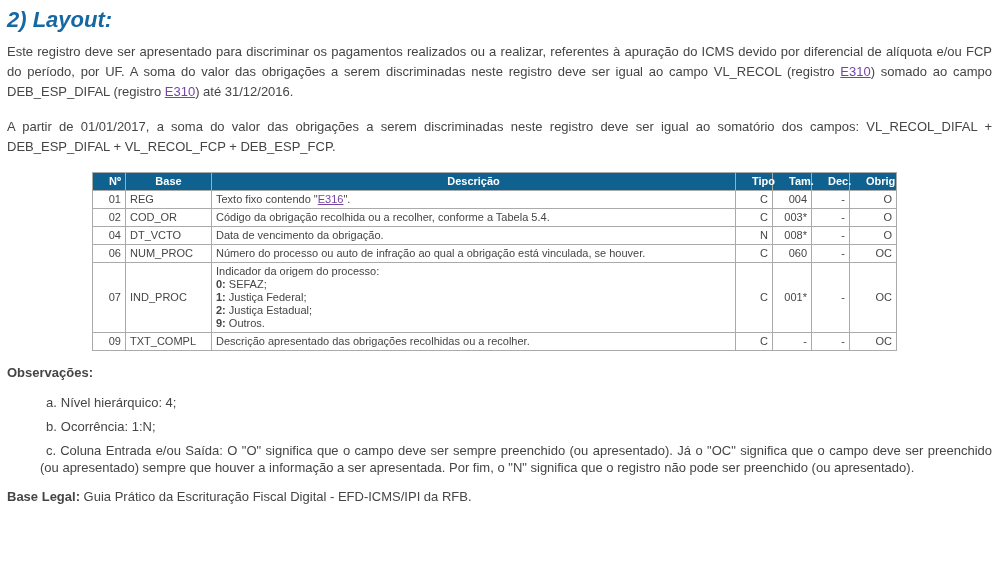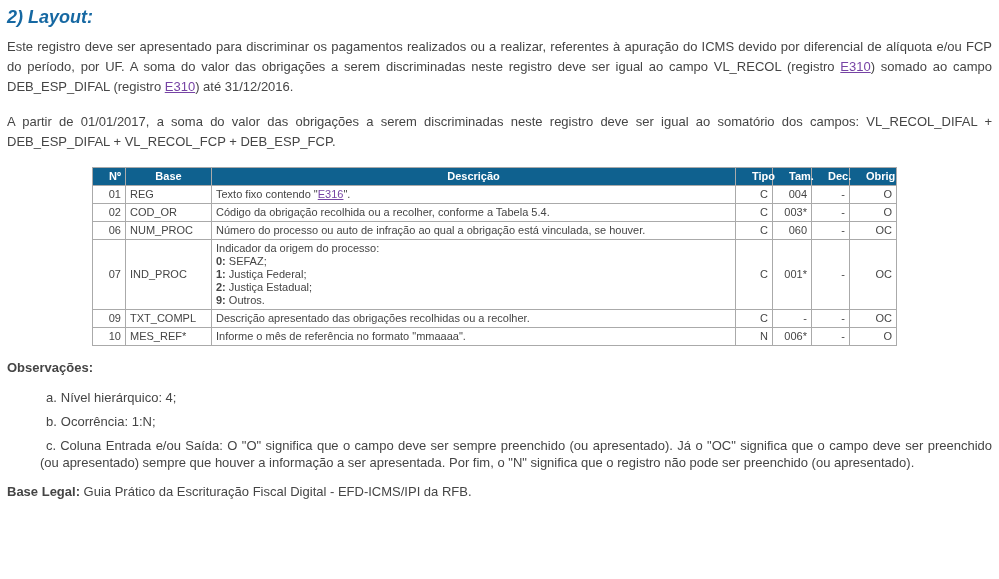--- a/index.html
+++ b/index.html
@@ -12,21 +12,21 @@
   }
   *{box-sizing:border-box;}
   html,body{margin:0;padding:0;background:#ffffff;}
   body{
     width:999px;height:579px;overflow:hidden;
     padding:7px 7px 0 7px;
     font-family:"Liberation Sans", sans-serif;
     font-size:13px;color:var(--text-color);
   }
   .page-title{
-    font-size:18px;font-weight:bold;font-style:italic;
+    font-size:22px;font-weight:bold;font-style:italic;
     color:var(--heading-blue);
     margin:0 0 9px 0;
   }
   p.body-par{
     margin:0 0 15px 0;
     line-height:20px;
     text-align:justify;
   }
   a.plink{
     color:var(--link-purple);
@@ -119,20 +119,29 @@
     <tr>
       <td class="c">02</td>
       <td>COD_OR</td>
       <td class="desc">Código da obrigação recolhida ou a recolher, conforme a Tabela 5.4.</td>
       <td class="c">C</td>
       <td class="c">003*</td>
       <td class="c">-</td>
       <td class="c">O</td>
     </tr>
     <tr>
+      <td class="c">04</td>
+      <td>DT_VCTO</td>
+      <td class="desc">Data de vencimento da obrigação.</td>
+      <td class="c">N</td>
+      <td class="c">008*</td>
+      <td class="c">-</td>
+      <td class="c">O</td>
+    </tr>
+    <tr>
       <td class="c">06</td>
       <td>NUM_PROC</td>
       <td class="desc">Número do processo ou auto de infração ao qual a obrigação está vinculada, se houver.</td>
       <td class="c">C</td>
       <td class="c">060</td>
       <td class="c">-</td>
       <td class="c">OC</td>
     </tr>
     <tr>
       <td class="c">07</td>
@@ -151,29 +160,20 @@
     </tr>
     <tr>
       <td class="c">09</td>
       <td>TXT_COMPL</td>
       <td class="desc">Descrição apresentado das obrigações recolhidas ou a recolher.</td>
       <td class="c">C</td>
       <td class="c">-</td>
       <td class="c">-</td>
       <td class="c">OC</td>
     </tr>
-    <tr>
-      <td class="c">10</td>
-      <td>MES_REF*</td>
-      <td class="desc">Informe o mês de referência no formato "mmaaaa".</td>
-      <td class="c">N</td>
-      <td class="c">006*</td>
-      <td class="c">-</td>
-      <td class="c">O</td>
-    </tr>
   </tbody>
 </table>
 
 <div class="obs-title">Observações:</div>
 
 <div class="obs-item"><span class="marker">a.</span><span class="lbl">Nível hierárquico:</span><span> 4;</span></div>
 
 <div class="obs-item"><span class="marker">b.</span><span class="lbl">Ocorrência:</span><span> 1:N;</span></div>
 
 <div class="obs-item"><span class="marker">c.</span><span class="lbl">Coluna Entrada e/ou Saída:</span><span> O "O" significa que o campo deve ser sempre preenchido (ou apresentado). Já o "OC" significa que o campo deve ser preenchido (ou apresentado) sempre que houver a informação a ser apresentada. Por fim, o "N" significa que o registro não pode ser preenchido (ou apresentado).</span></div>

